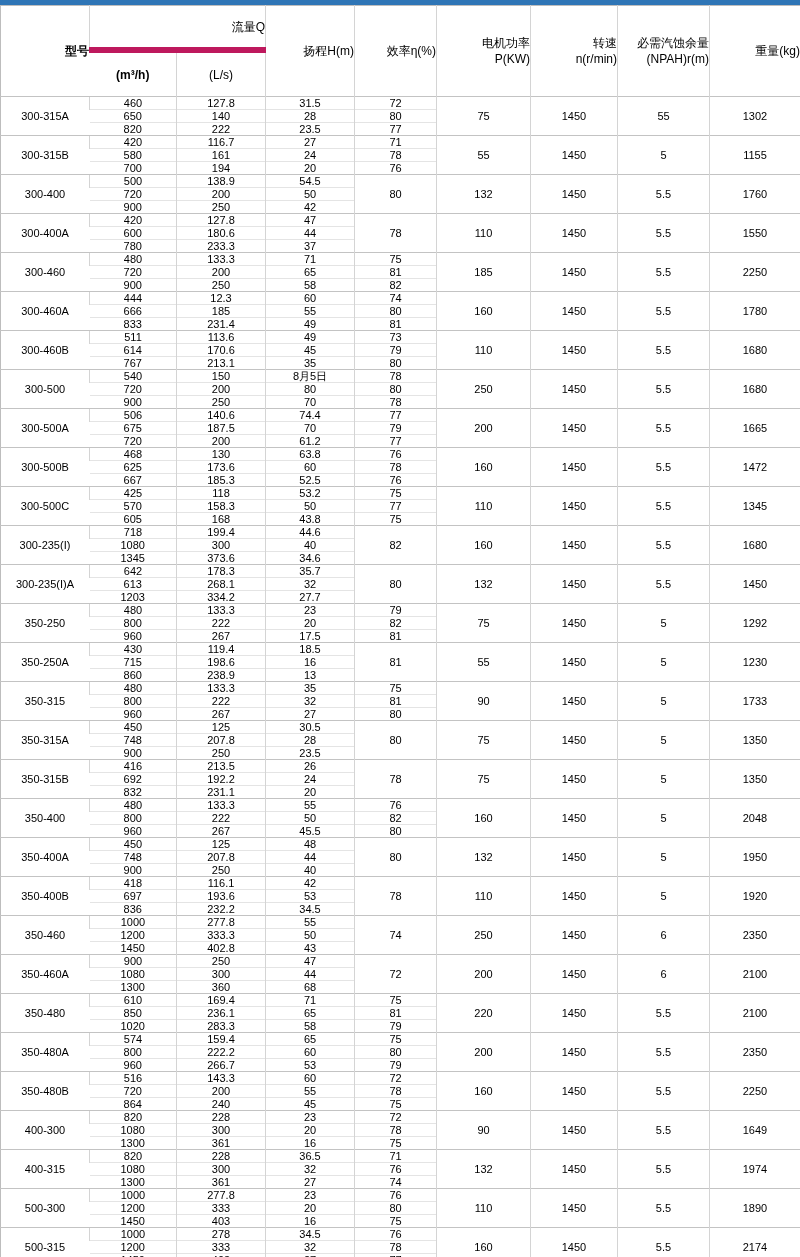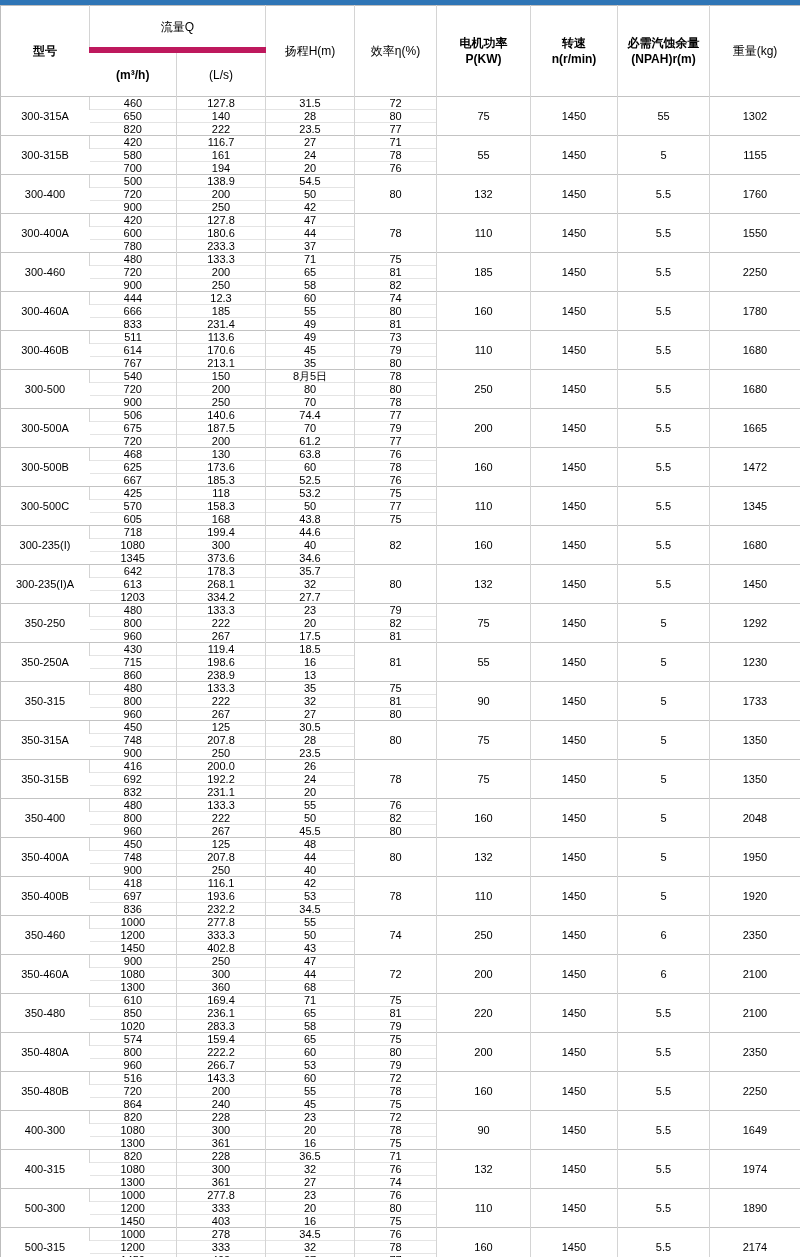--- a/index.html
+++ b/index.html
@@ -32,24 +32,24 @@
     font-weight: normal;
     overflow: hidden;
     white-space: nowrap;
   }
   thead th {
     font-size: 12px;
     line-height: 16px;
     border-left: 1px solid #d4d4d4;
     background: #ffffff;
   }
-  thead tr.hrow1 th { height: 41px; }
+  thead tr.hrow1 th { height: 41px; text-align: right; }
   thead tr.hrow2 th { height: 43px; border-top: 6px solid #be185d; }
   thead th:first-child { border-left: none; font-weight: bold; }
-  thead th .hline { display: block; font-weight: bold; }
+  thead th .hline { display: block; }
   tbody td {
     font-size: 11px;
     height: 12px;
     line-height: 12px;
     border-left: 1px solid #d4d4d4;
     border-top: 1px solid #e4e4e4;
   }
   tbody td:first-child { border-left: none; }
   tbody tr.group-start td { border-top: 1px solid #c3c3c3; }
 </style>
@@ -472,21 +472,21 @@
           <td>28</td>
         </tr>
         <tr>
           <td>900</td>
           <td>250</td>
           <td>23.5</td>
         </tr>
         <tr class="group-start">
           <td rowspan="3">350-315B</td>
           <td>416</td>
-          <td>200.0</td>
+          <td>213.5</td>
           <td>26</td>
           <td rowspan="3">78</td>
           <td rowspan="3">75</td>
           <td rowspan="3">1450</td>
           <td rowspan="3">5</td>
           <td rowspan="3">1350</td>
         </tr>
         <tr>
           <td>692</td>
           <td>192.2</td>

